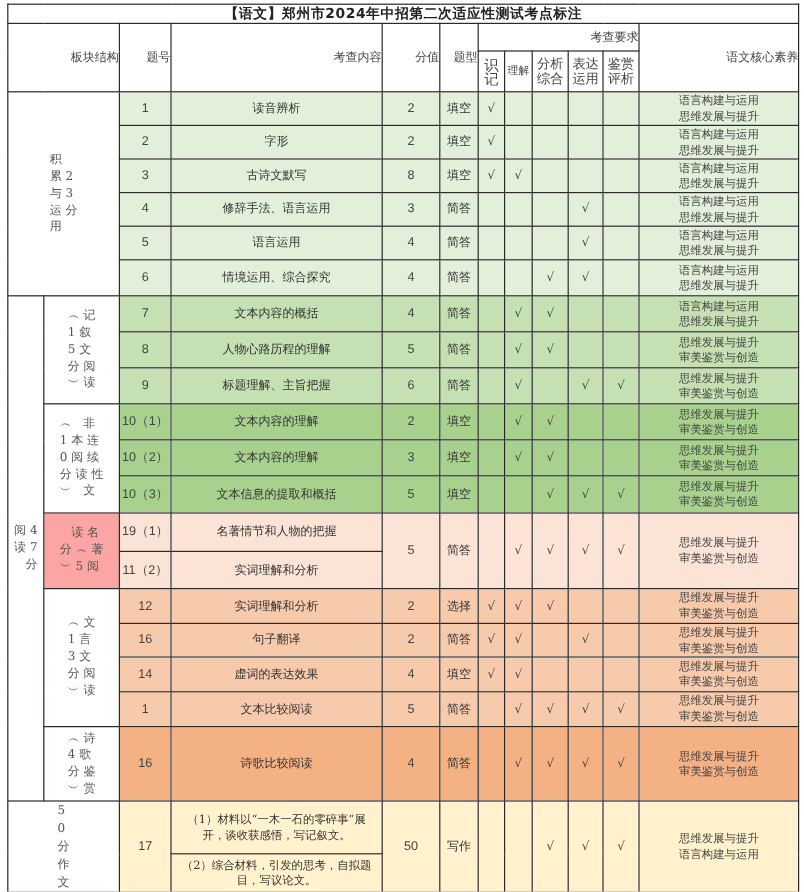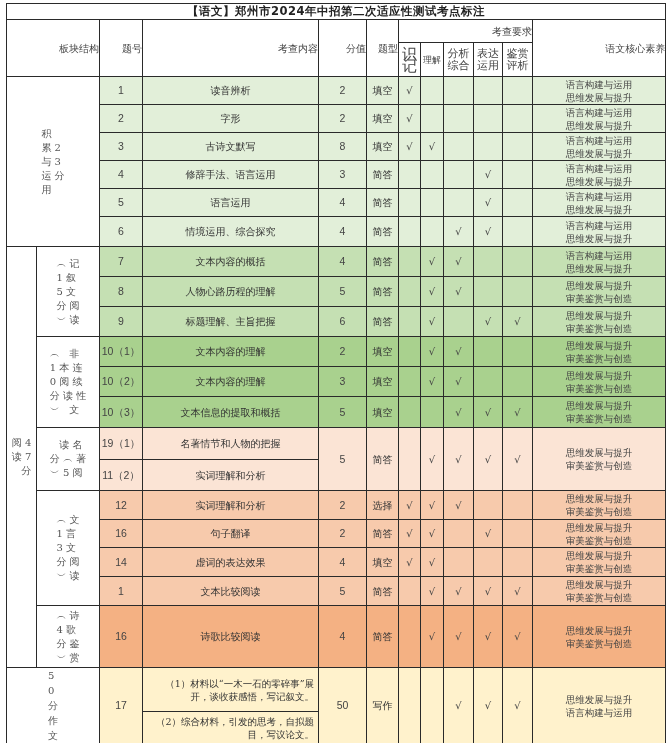--- a/index.html
+++ b/index.html
@@ -11,21 +11,21 @@
            font-weight:normal; font-size:10px; line-height:13px; overflow:hidden; }
   .title { height:15px; font-size:11.5px; font-weight:bold; color:#222; letter-spacing:0.5px;
            font-family:"DejaVu Sans", sans-serif; }
   .hd { font-size:10px; color:#444;text-align:right; }
   .hd2 { font-size:11px; line-height:12px; color:#444; }
   .num { font-family:"Liberation Sans", sans-serif; font-size:10.5px; color:#444; }
   .chk { font-size:10px; color:#444; }
   .core { font-size:9.5px; line-height:13px; color:#444; }
   .sect { color:#555; font-size:10px; line-height:13px; }
   .vt { display:inline-block; white-space:pre; text-align:left; line-height:14px; font-size:10px; }
-  .left { text-align:right; padding:0 4px; font-size:9.5px; line-height:13px; }
+  .left { text-align:center; padding:0 4px; font-size:9.5px; line-height:13px; }
   .g1 { background:#e2efd9; }
   .g2 { background:#c5e0b3; }
   .g3 { background:#a9d18e; }
   .p1 { background:#fbe4d5; }
   .o1 { background:#f7caac; }
   .o2 { background:#f4b183; }
   .y1 { background:#fff2cc; }
 </style>
 </head>
 <body>
@@ -53,21 +53,21 @@
   <tr style="height:23px">
     <td colspan="2" rowspan="2" class="hd">板块结构</td>
     <td rowspan="2" class="hd">题号</td>
     <td rowspan="2" class="hd">考查内容</td>
     <td rowspan="2" class="hd">分值</td>
     <td rowspan="2" class="hd">题型</td>
     <td colspan="5" class="hd" style="height:12px">考查要求</td>
     <td rowspan="2" class="hd">语文核心素养</td>
   </tr>
   <tr style="height:34px">
-    <td class="hd2" style="font-size:15px">识记</td>
+    <td class="hd2" style="font-size:12px">识记</td>
     <td class="hd2" style="font-size:9px">理解</td>
     <td class="hd2" style="white-space:pre">分析
 综合</td>
     <td class="hd2" style="white-space:pre">表达
 运用</td>
     <td class="hd2" style="white-space:pre">鉴赏
 评析</td>
   </tr>
 
   <tr class="g1" style="height:28px">
@@ -229,21 +229,21 @@
     <td>填空</td>
     <td class="chk"></td>
     <td class="chk"></td>
     <td class="chk">√</td>
     <td class="chk">√</td>
     <td class="chk">√</td>
     <td class="core"><span>思维发展与提升</span><br><span>审美鉴赏与创造</span></td>
   </tr>
 
   <tr class="p1" style="height:32px">
-    <td rowspan="2" style="background:#ffffff" class="sect"><span class="vt">   读 名
+    <td rowspan="2" style="background:#fca5a5" class="sect"><span class="vt">   读 名
 分 ︵ 著
 ︶ 5 阅</span></td>
     <td class="num">19（1）</td>
     <td>名著情节和人物的把握</td>
     <td rowspan="2" class="num">5</td>
     <td rowspan="2">简答</td>
     <td rowspan="2" class="chk"></td>
     <td rowspan="2" class="chk">√</td>
     <td rowspan="2" class="chk">√</td>
     <td rowspan="2" class="chk">√</td>

